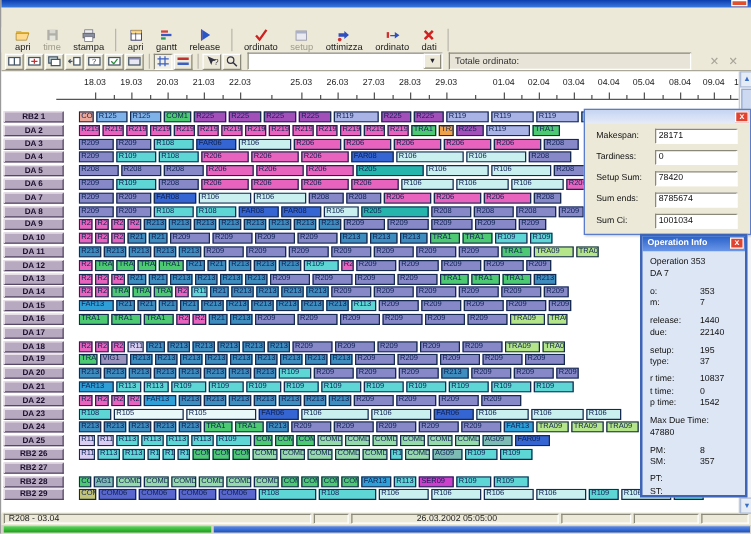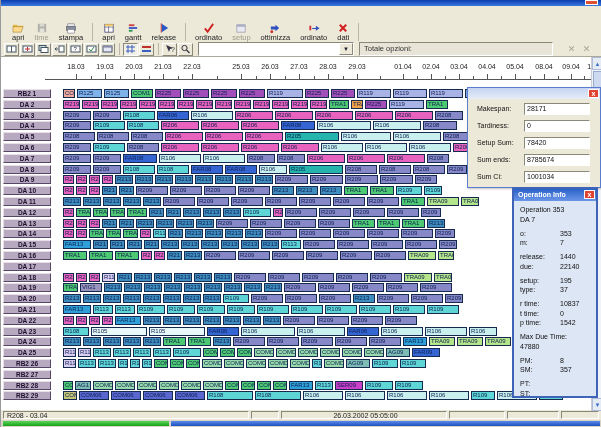--- a/index.html
+++ b/index.html
@@ -245,21 +245,21 @@
     <div class="t2-btn">
         <svg viewBox="0 0 11 10">
           <circle cx="4.5" cy="4" r="2.6" fill="none" stroke="#334" stroke-width="1"></circle>
           <path d="M6.5 6l3 3" stroke="#334" stroke-width="1.2"></path>
         </svg>
       </div>
     <div class="combo">
       <span></span>
       <div class="combo-arrow">▼</div>
     </div>
-    <div class="totale">Totale opzioni:</div>
+    <div class="totale">Totale ordinato:</div>
     <div class="t2-right">
         <div class="t2-dis">✕</div>
         <div class="t2-dis">✕</div>
       </div>
   </div>
 
   <div class="chart">
     <div class="ruler"></div>
     <div class="vscroll">
       <div class="vs-btn" style="top:0;">▲</div>

